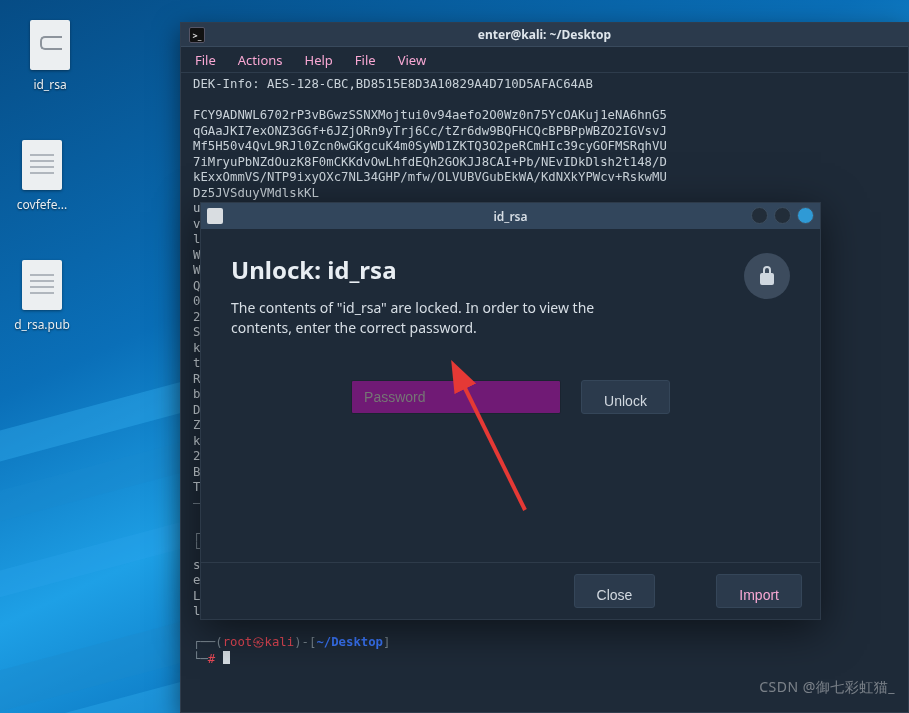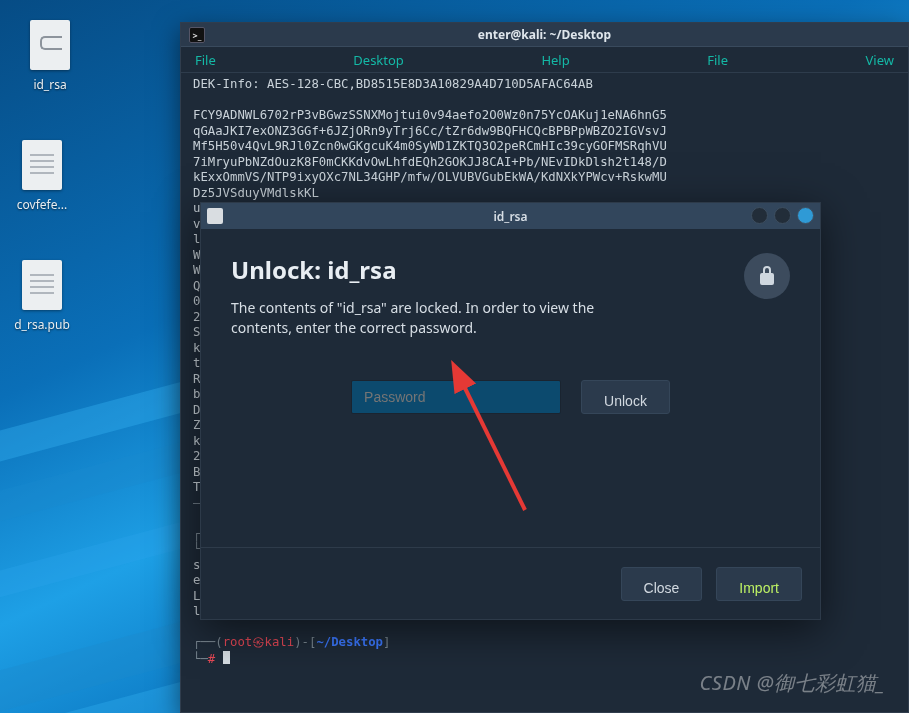--- a/index.html
+++ b/index.html
@@ -45,21 +45,21 @@
     background: #1e2a38; border: 1px solid #303d4d;
     box-shadow: 0 8px 24px rgba(0,0,0,.5);
     display: flex; flex-direction: column; color: #dfe6ec;
   }
   .term-title {
     height: 24px; display:flex; align-items:center; justify-content:center;
     background:#2b3a4c; font-size:12px; font-weight:700; position:relative;
     border-bottom:1px solid #394a5d;
   }
   .term-title .lefti { position:absolute; left:8px; top:4px; width:16px;height:16px;background:#111;border:1px solid #556;border-radius:2px;display:flex;align-items:center;justify-content:center;font-size:9px;color:#ddd; }
-  .term-menubar { height:26px; display:flex; align-items:center; gap:22px; padding:0 14px; font-size:13px; color:#14b8a6; border-bottom:1px solid #2e3c4c;justify-content:space-between; }
+  .term-menubar { height:26px; display:flex; align-items:center; gap:22px; padding:0 14px; font-size:13px; color:#f9a8d4; border-bottom:1px solid #2e3c4c; }
   .term-menubar span { cursor:default; }
   .term-body {
     flex:1; padding:4px 12px 10px 12px; font-family:"DejaVu Sans Mono","Consolas",monospace;
     font-size:12.3px; line-height:15.5px; white-space:pre; overflow:hidden; color:#c9d2d9;
     position:relative;
   }
   .term-body .red { color:#e74856; }
   .term-body .blue { color:#3b78ff; font-weight:700; }
   .term-body .grey { color:#7a8791; }
   .term-body .white { color:#e6edf3; }
@@ -89,40 +89,40 @@
   .dlg-body { flex:1; padding:24px 30px; position:relative; }
   .dlg-body h2 { font-size:24px; font-weight:700; margin-bottom:12px; color:#e9eef3; }
   .dlg-body p { font-size:14px; line-height:20px; max-width:390px; }
   .lockicon {
     position:absolute; right:30px; top:24px; width:46px; height:46px; border-radius:50%;
     background:#3c4b5d; display:flex; align-items:center; justify-content:center;
   }
   .lockicon svg { width:24px; height:24px; fill:#cfd7df; }
   .form-row { display:flex; gap:20px; margin-top:42px; justify-content:center; align-items:center; }
   .pwd {
-    width:210px; height:34px; background:#0c4a6e; border:1px solid #1a2430;
+    width:210px; height:34px; background:#701a75; border:1px solid #1a2430;
     color:#97a3ae; font-size:14px; padding:0 12px; border-radius:2px; outline:none;
   }
   .btn {
     height:34px; padding:12px 22px; border:1px solid #354659; border-radius:3px;
     background:#2b3a4c; color:#d2d9e0; font-size:14px; cursor:default;
   }
   .dlg-footer {
-    height:72px; border-top:1px solid #2e3b4a; display:flex; align-items:center;
+    height:57px; border-top:1px solid #2e3b4a; display:flex; align-items:center;
     justify-content:flex-end; gap:14px; padding:0 18px;
   }
-  .btn.dis { color:#bef264; }
+  .btn.dis { color:#f9a8d4;margin-left:47px; }
   
   .arrow {
     position:absolute; left:435px; top:360px; pointer-events:none;
   }
   
   .watermark {
-    position:absolute; right:24px; bottom:16px; color:rgba(235,235,235,.45);
-    font-size:20px; letter-spacing:.5px;font-style:italic;
+    position:absolute; right:14px; bottom:16px; color:rgba(235,235,235,.45);
+    font-size:14px; letter-spacing:.5px;
   }
 </style>
 </head>
 <body>
 
 <div class="desktop">
   <div class="stripes">
     <div class="stripe s1"></div>
       <div class="stripe s2"></div>
       <div class="stripe s3"></div>
@@ -181,21 +181,21 @@
 4XxjsVW8/R/e</div>
 </div>
 
 <div class="terminal">
   <div class="term-title">
     <span class="lefti">&gt;_</span>
     <span>enter@kali: ~/Desktop</span>
   </div>
   <div class="term-menubar">
     <span>File</span>
-    <span>Desktop</span>
+    <span>Actions</span>
     <span>Help</span>
     <span>File</span>
     <span>View</span>
   </div>
   <div class="term-body"><span>DEK-Info: AES-128-CBC,BD8515E8D3A10829A4D710D5AFAC64AB</span>
 
 <span id="blk">FCY9ADNWL6702rP3vBGwzSSNXMojtui0v94aefo2O0Wz0n75YcOAKuj1eNA6hnG5
 qGAaJKI7exONZ3GGf+6JZjORn9yTrj6Cc/tZr6dw9BQFHCQcBPBPpWBZO2IGVsvJ
 Mf5H50v4QvL9RJl0Zcn0wGKgcuK4m0SyWD1ZKTQ3O2peRCmHIc39cyGOFMSRqhVU
 7iMryuPbNZdOuzK8F0mCKKdvOwLhfdEQh2GOKJJ8CAI+Pb/NEvIDkDlsh2t148/D

